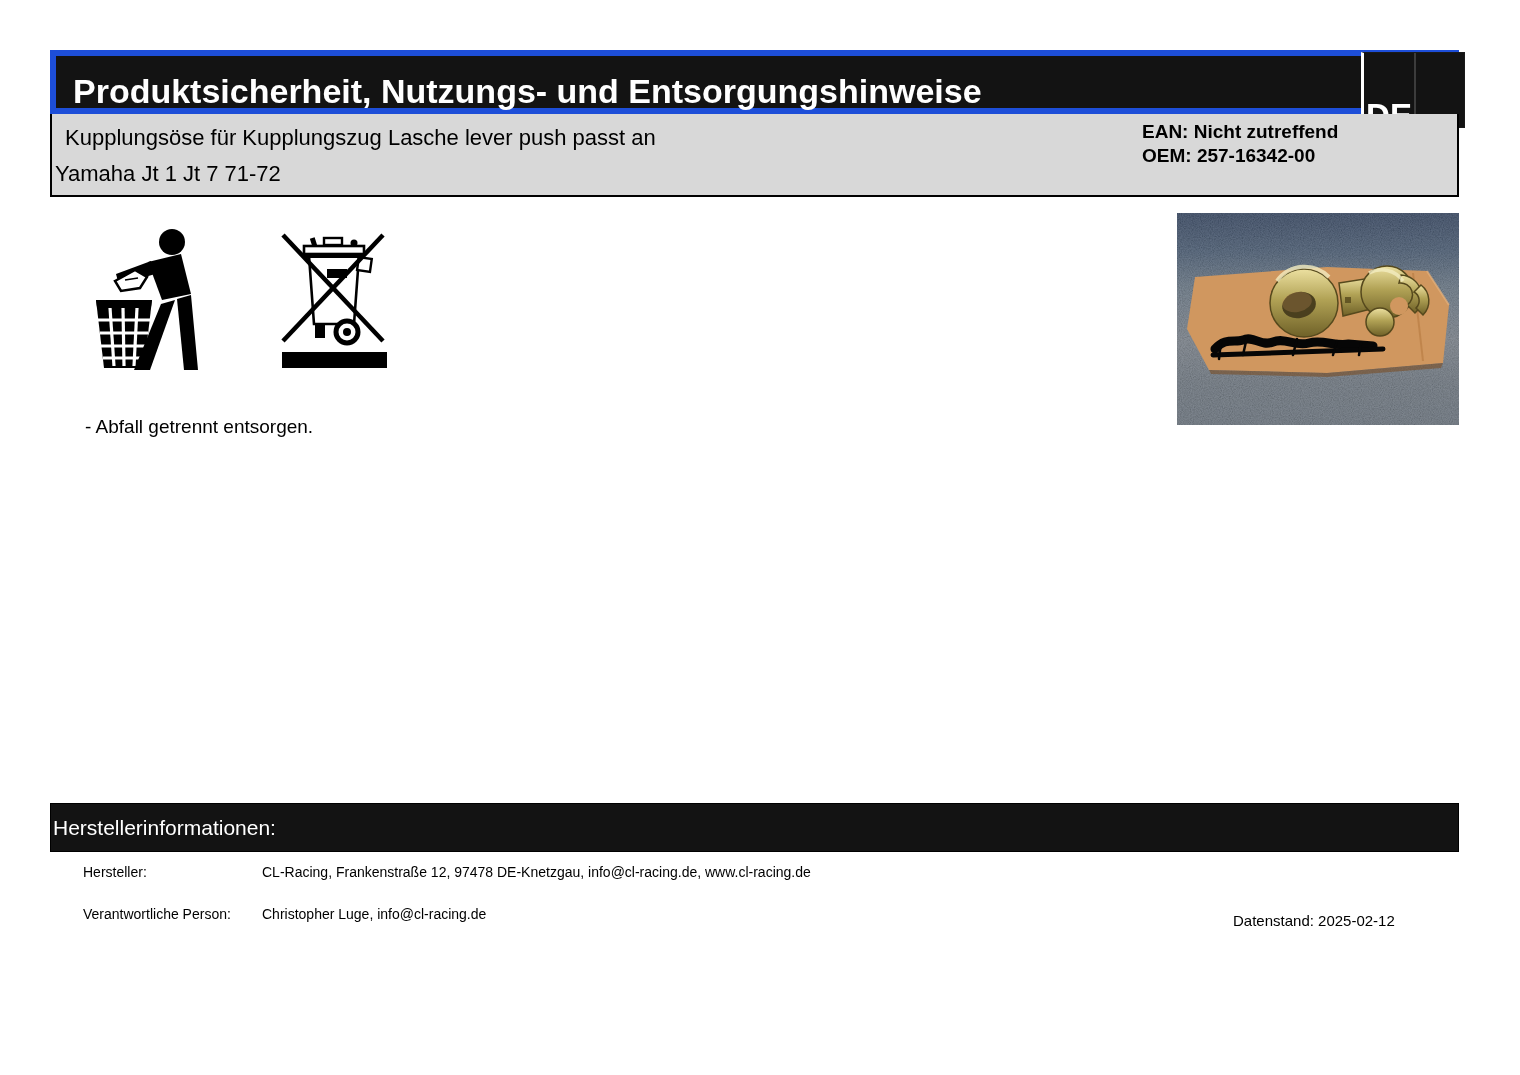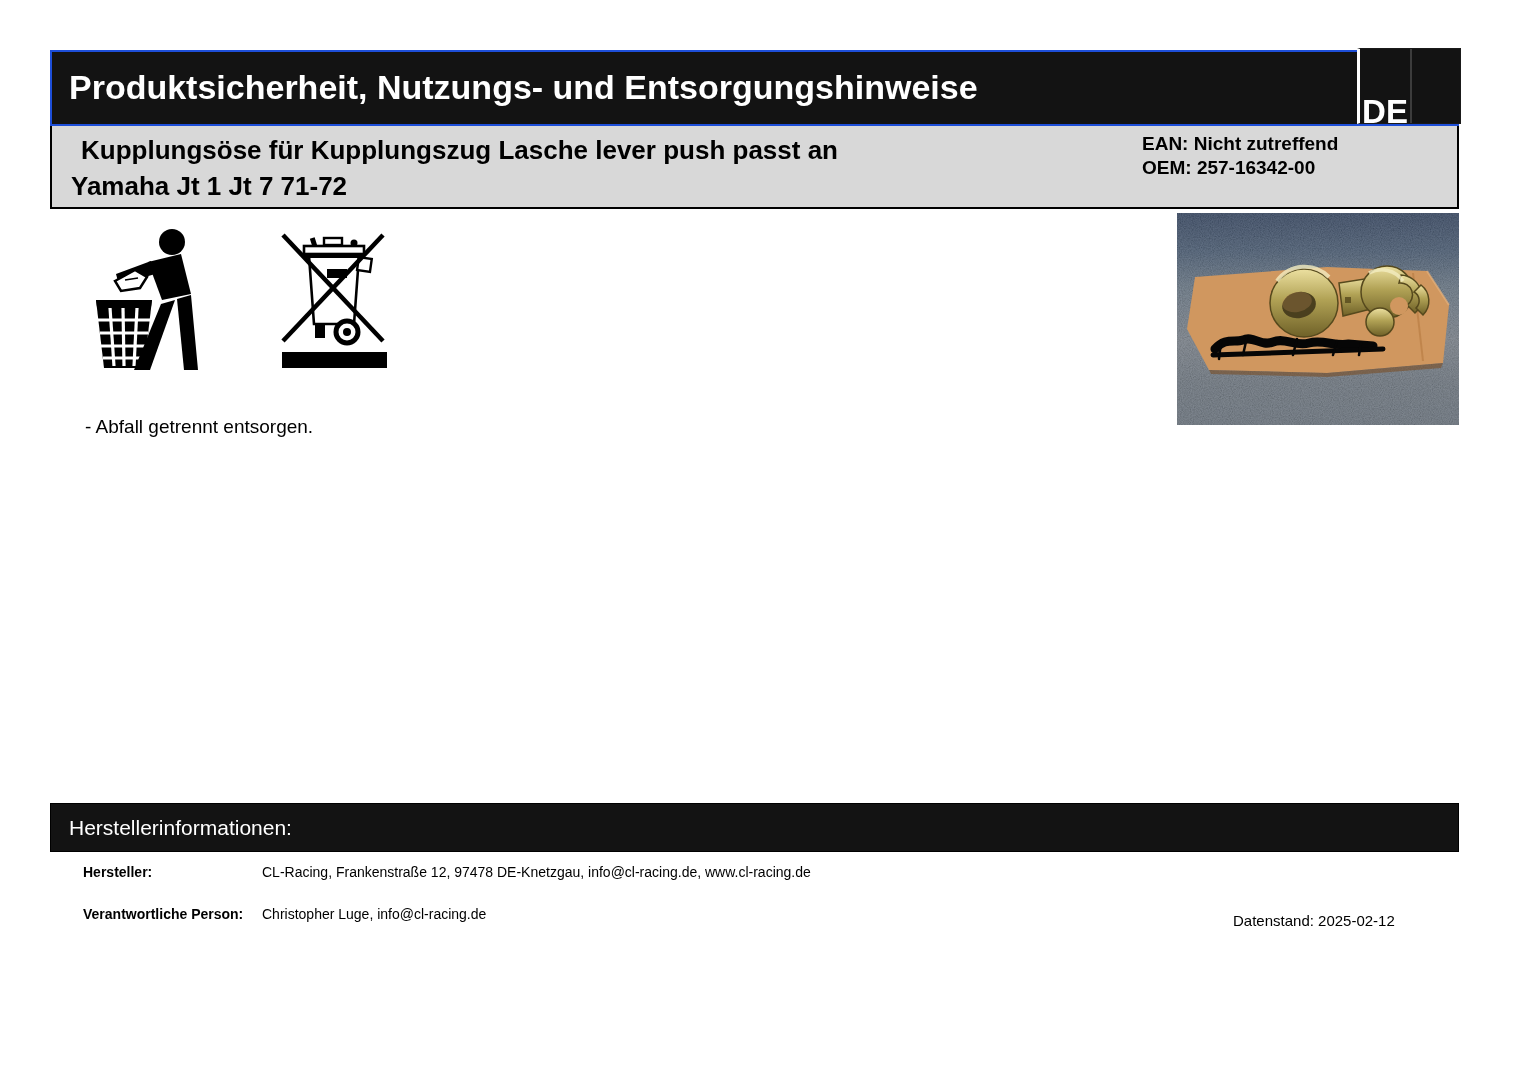--- a/index.html
+++ b/index.html
@@ -10,59 +10,59 @@
   }
   *{margin:0;padding:0;box-sizing:border-box;}
   html,body{background:#fff;}
   .page{
     position:relative;width:1520px;height:1075px;background:var(--page-bg);
     font-family:"Liberation Sans", sans-serif;color:var(--body-text);overflow:hidden;
   }
   
   .header{position:absolute;left:50px;top:50px;width:1409px;}
   .title-bar{
-    position:relative;height:76px;background:var(--header-bg);
-    border:2px solid #1d4ed8;
+    position:relative;height:64px;background:var(--header-bg);
+    border:6px solid #1d4ed8;
   }
   .title-bar h1{
     color:var(--header-text);font-size:34px;font-weight:bold;
     line-height:70px;padding-left:17px;letter-spacing:0px;white-space:nowrap;
   }
   .de-tab{
     position:absolute;left:1305px;top:-4px;width:104px;height:76px;
     background:var(--header-bg);border:1px solid #1a1a1a;border-left:3px solid #ffffff;
   }
   .de-tab .divider{position:absolute;left:50px;top:0;bottom:0;width:2px;background:#3c3c3c;}
   .de-tab span{
     display:block;width:50px;text-align:center;color:var(--header-text);
     font-size:33px;font-weight:bold;line-height:78px;margin-top:24px;
   }
   .subtitle-bar{
     position:relative;height:83px;background:var(--subtitle-bg);
     border:2px solid #000;border-top:none;
   }
-  .pname{padding:6px 0 0 19px;font-size:26px;font-weight:bold;line-height:36px;white-space:nowrap;}
+  .pname{padding:6px 0 0 3px;font-size:22px;font-weight:normal;line-height:36px;white-space:nowrap;}
   .pname .l1{padding-left:10px;}
   .codes{position:absolute;left:1090px;top:6px;font-size:19px;font-weight:bold;line-height:24px;white-space:nowrap;}
   
   .icon-tidyman{position:absolute;left:88px;top:228px;width:120px;height:145px;}
   .icon-weee{position:absolute;left:277px;top:229px;width:115px;height:145px;}
   
   .notes{position:absolute;left:57px;top:412px;font-size:19px;margin-left:28px;}
   .notes div{height:37px;line-height:30px;}
   
   .photo{position:absolute;left:1177px;top:213px;width:282px;height:212px;overflow:hidden;}
   
   .mfr-bar{
     position:absolute;left:50px;top:803px;width:1409px;height:49px;
     background:var(--header-bg);border:1px solid #000;
   }
-  .mfr-bar span{color:var(--header-text);font-size:21px;line-height:47px;padding-left:18px;display:block;white-space:nowrap;}
+  .mfr-bar span{color:var(--header-text);font-size:21px;line-height:47px;padding-left:2px;display:block;white-space:nowrap;}
   .mfr-row{position:absolute;left:0;width:1520px;font-size:14px;}
-  .mfr-row .lbl{position:absolute;left:83px;font-weight:bold;white-space:nowrap;}
+  .mfr-row .lbl{position:absolute;left:83px;font-weight:normal;white-space:nowrap;}
   .mfr-row .val{position:absolute;left:262px;white-space:nowrap;}
   .row1{top:864px;} .row2{top:906px;}
   .datestamp{position:absolute;left:1233px;top:912px;font-size:15px;white-space:nowrap;}
 </style>
 </head>
 <body>
 
 <div class="page">
 
   <div class="header">

